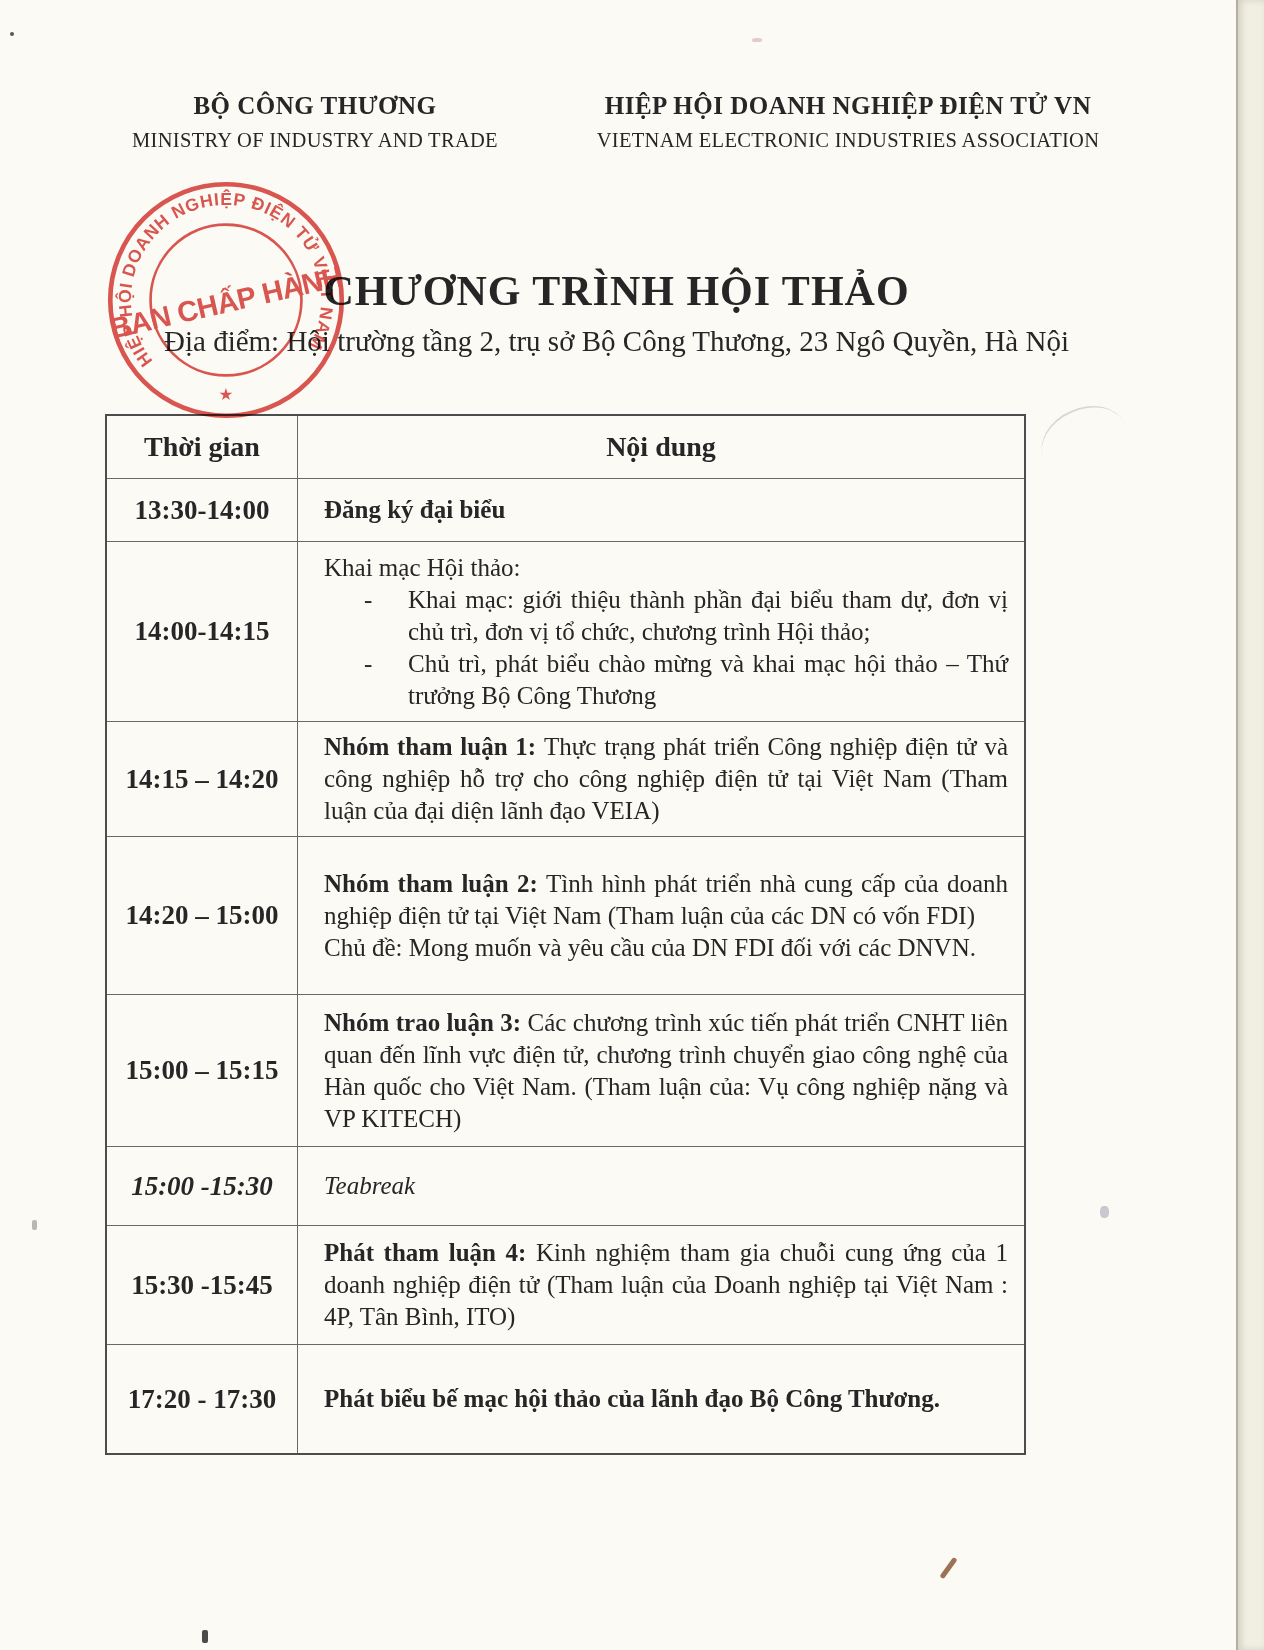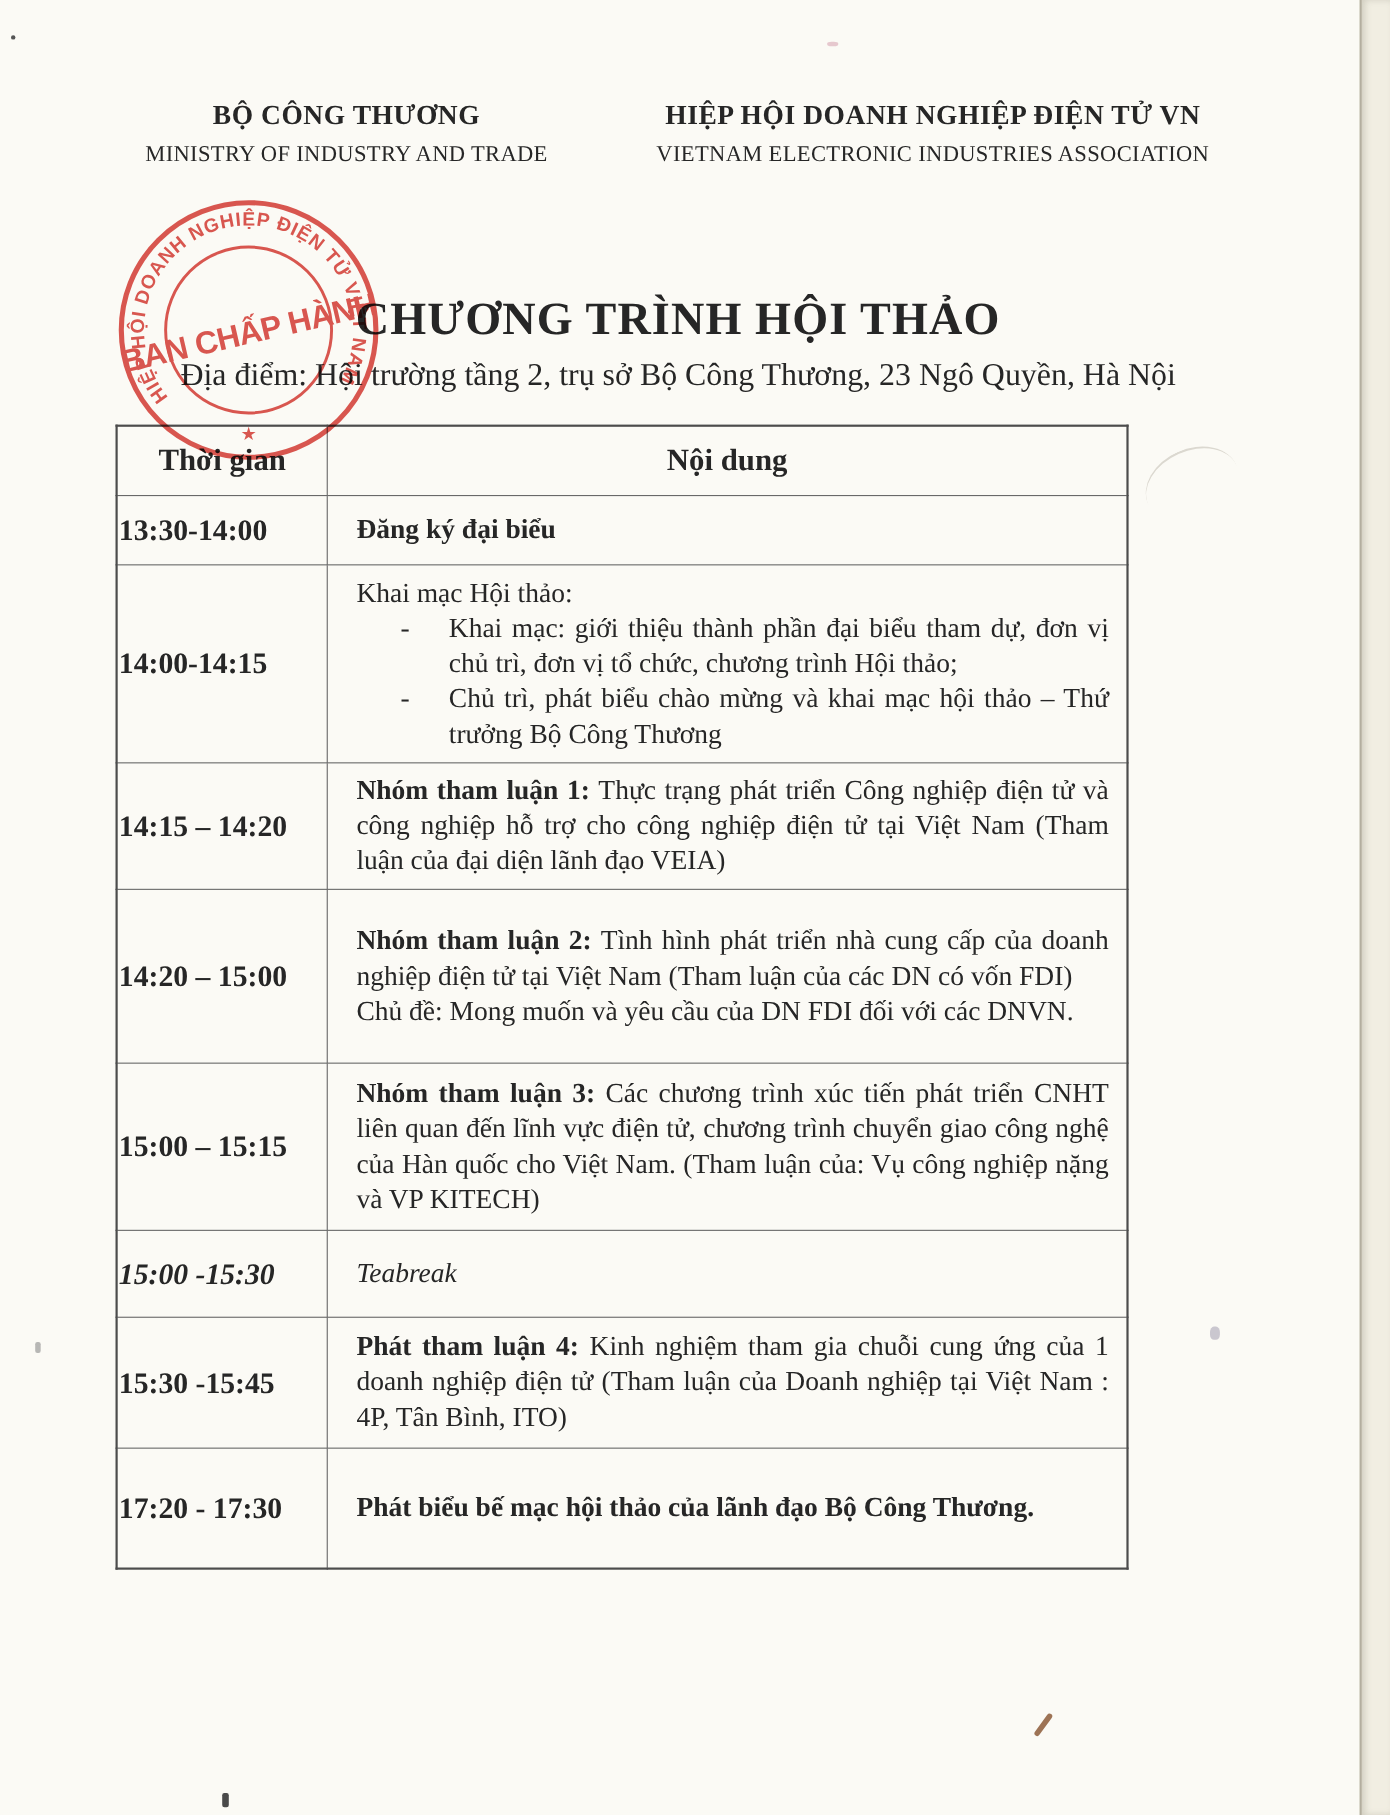--- a/index.html
+++ b/index.html
@@ -27,34 +27,34 @@
   .lh-right{width:560px;}
   .lh-line1{font-weight:bold;font-size:25px;letter-spacing:.5px;white-space:nowrap;}
   .lh-line2{font-weight:normal;font-size:20.5px;margin-top:9px;letter-spacing:.3px;white-space:nowrap;}
   
   .title-block{text-align:center;margin-top:115px;}
   .doc-title{font-size:42px;font-weight:bold;letter-spacing:1px;margin:0;}
   .doc-subtitle{font-size:27.5px;font-weight:bold;margin:14px 0 0 0;}
   .doc-location{font-size:29px;font-weight:normal;margin:10px 0 0 0;}
   
   table.schedule{
-    width:921px;margin-top:28px;
+    width:921px;margin-top:56px;
     border-collapse:collapse;
     border:2px solid #4c4c4c;
   }
   table.schedule th,table.schedule td{
     border:1.5px solid #686868;
     vertical-align:middle;
   }
   table.schedule th{
     font-size:28px;font-weight:bold;height:60px;
   }
   th.h-time{width:188px;}
   td.c-time{
-    width:188px;
+    width:188px;text-align:center;
     font-weight:bold;font-size:27px;white-space:nowrap;
   }
   td.c-time.it{font-style:italic;font-weight:bold;}
   td.c-content{
     font-size:25px;line-height:1.28;
     padding:8px 16px 8px 26px;
   }
   td.c-content p{margin:0;}
   .just{text-align:justify;}
   .lead{font-weight:bold;}
@@ -147,21 +147,21 @@
         <tr>
           <td class="c-time">14:20 – 15:00</td>
           <td class="c-content">
             <p class="just"><span class="lead">Nhóm tham luận 2: </span>Tình hình phát triển nhà cung cấp của doanh nghiệp điện tử tại Việt Nam (Tham luận của các DN có vốn FDI)</p>
             <p>Chủ đề: Mong muốn và yêu cầu của DN FDI đối với các DNVN.</p>
           </td>
         </tr>
         <tr>
           <td class="c-time">15:00 – 15:15</td>
           <td class="c-content">
-            <p class="just"><span class="lead">Nhóm tham luận 3: </span>Các chương trình xúc tiến phát triển CNHT liên quan đến lĩnh vực điện tử, chương trình chuyển giao công nghệ của Hàn quốc cho Việt Nam. (Tham luận của: Vụ công nghiệp nặng và VP KITECH)</p>
+            <p class="just"><span class="lead">Nhóm trao luận 3: </span>Các chương trình xúc tiến phát triển CNHT liên quan đến lĩnh vực điện tử, chương trình chuyển giao công nghệ của Hàn quốc cho Việt Nam. (Tham luận của: Vụ công nghiệp nặng và VP KITECH)</p>
           </td>
         </tr>
         <tr>
           <td class="c-time it">15:00 -15:30</td>
           <td class="c-content"><i>Teabreak</i></td>
         </tr>
         <tr>
           <td class="c-time">15:30 -15:45</td>
           <td class="c-content">
             <p class="just"><span class="lead">Phát tham luận 4: </span>Kinh nghiệm tham gia chuỗi cung ứng của 1 doanh nghiệp điện tử (Tham luận của Doanh nghiệp tại Việt Nam : 4P, Tân Bình, ITO)</p>

